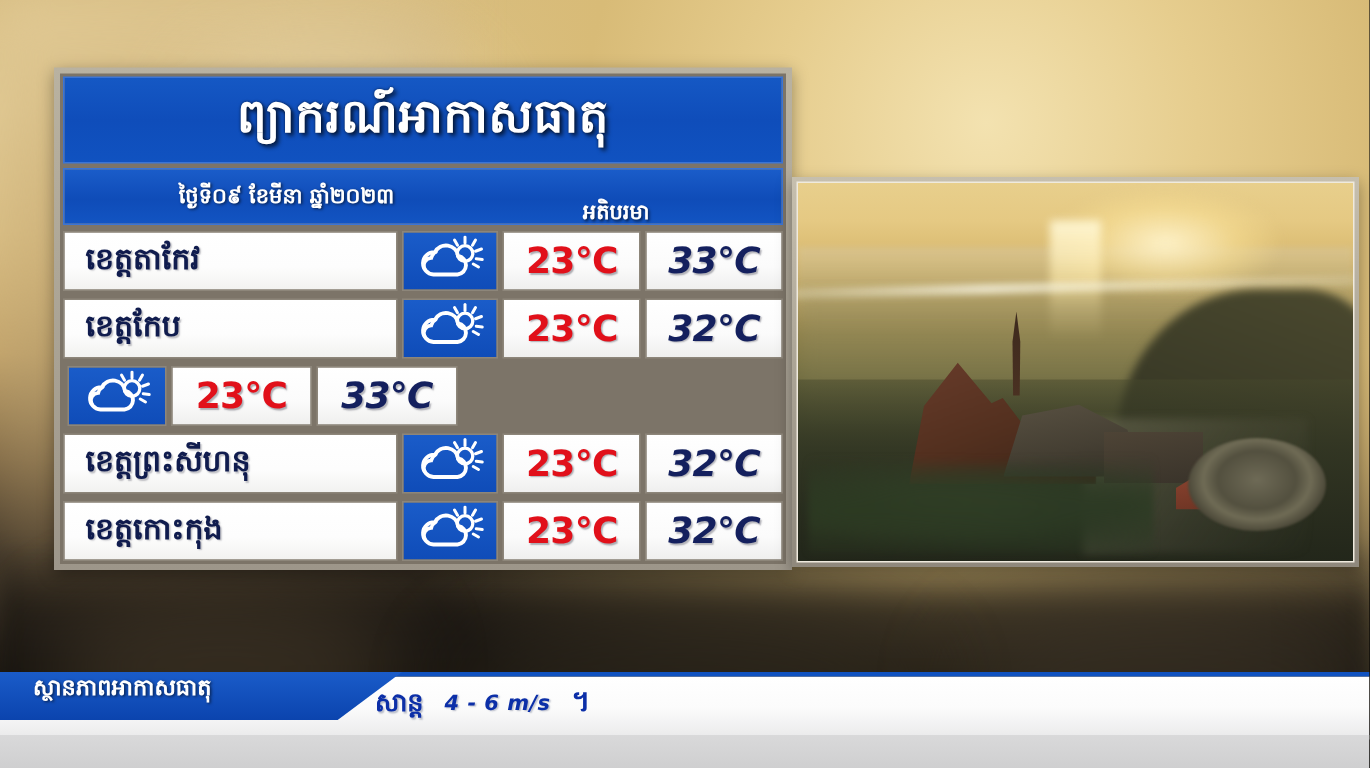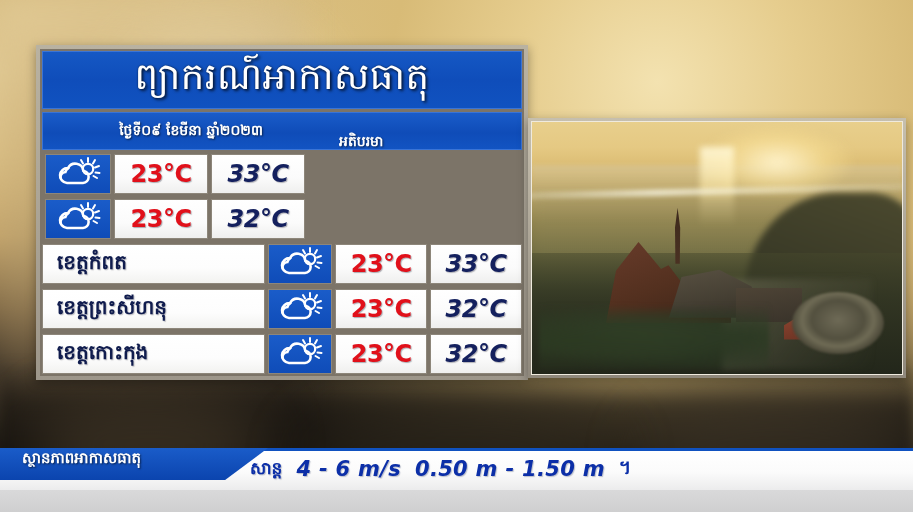--- a/index.html
+++ b/index.html
@@ -73,42 +73,42 @@
   .title-bar {
     background: linear-gradient(180deg, #1558c4 0%, #0f4dba 50%, #1052c0 100%);
     border: 1px solid #3a74d6;
     height: 56px;
     display: flex;
     align-items: center;
     justify-content: center;
   }
   .title-text {
     color: #ffffff;
-    font-size: 37px;
-    font-weight: normal;
+    font-size: 31px;
+    font-weight: bold;
     letter-spacing: .5px;
     text-shadow: 2px 2px 3px rgba(0,0,0,.65), 0 0 2px rgba(0,0,0,.6);
     white-space: nowrap;
   }
 
   .subhead-bar {
     margin-top: 3px;
     background: linear-gradient(180deg, #1a5cc9 0%, #0f4cb8 55%, #1254c2 100%);
     border: 1px solid #3a74d6;
     height: 36px;
     display: flex;
     align-items: center;
     color: #ffffff;
     font-size: 14px;
     font-weight: bold;
     text-shadow: 1px 1px 2px rgba(0,0,0,.6);
   }
   .subhead-date { width: 296px; text-align: center; }
   .subhead-min  { width: 96px;  text-align: center; }
-  .subhead-max  { width: 94px;  text-align: left; margin-top: 22px; }
+  .subhead-max  { width: 94px;  text-align: right; margin-top: 22px; }
 
   .rows { margin-top: 4px; }
   .row {
     display: flex;
     align-items: stretch;
     height: 40px;
     margin-bottom: 5px;
   }
   .row:last-child { margin-bottom: 0; }
 
@@ -336,21 +336,21 @@
     display: flex;
     align-items: center;
     gap: 14px;
     color: #0c2fa8;
     font-size: 17px;
     font-weight: bold;
     white-space: nowrap;
   }
   .ticker-content .km { font-size: 17px; text-shadow: 1px 1px 1px rgba(170,175,190,.8); }
   .ticker-content .num {
-    font-size: 21px;
+    font-size: 14px;
     font-style: italic;
     letter-spacing: .3px;
     text-shadow: 1px 1px 1px rgba(170,175,190,.8);
   }
   .ticker-content .end { font-size: 19px; }
 
   .bottom-fill {
     position: absolute;
     left: 0; right: 0; bottom: 0; height: 22px;
     background: linear-gradient(180deg, #d9d9da 0%, #cfcfd0 100%);
@@ -376,63 +376,66 @@
         <div class="title-text">ព្យាករណ៍អាកាសធាតុ</div>
       </div>
 
       <div class="subhead-bar">
         <div class="subhead-date">ថ្ងៃទី០៩ ខែមីនា ឆ្នាំ២០២៣</div>
         <div class="subhead-max">អតិបរមា</div>
       </div>
 
       <div class="rows" id="forecast-rows">
           <div class="row">
+            <div class="cell-name">
+              <span>ខេត្តតាកែវ</span>
+            </div>
             <div class="cell-icon">
               <span>
 <svg width="46" height="30" viewBox="0 0 46 30">
   <g stroke="#ffffff" stroke-width="2" stroke-linecap="round">
     <line x1="33" y1="1" x2="33" y2="5"></line>
     <line x1="40" y1="3" x2="38" y2="6.5"></line>
     <line x1="44" y1="9" x2="40" y2="10.5"></line>
     <line x1="44.5" y1="16" x2="40.5" y2="15.5"></line>
     <line x1="26" y1="3" x2="28" y2="6.5"></line>
     <line x1="42" y1="21" x2="38.5" y2="19"></line>
   </g>
   <circle cx="33" cy="12" r="5.2" fill="none" stroke="#ffffff" stroke-width="2.2"></circle>
   <path d="M12 26 H28 a6.2 6.2 0 0 0 .4 -12.3 a8.2 8.2 0 0 0 -15.4 -2.6 A6 6 0 0 0 12 26 Z" fill="none" stroke="#ffffff" stroke-width="2.6" stroke-linejoin="round"></path>
   <path d="M6 22 a5 5 0 0 1 4.5 -7 a6.5 6.5 0 0 1 3 -4" fill="none" stroke="#ffffff" stroke-width="2.4" stroke-linecap="round"></path>
 </svg></span>
             </div>
             <div class="cell-temp min">23°C</div>
             <div class="cell-temp max">33°C</div>
           </div>
           <div class="row">
+            <div class="cell-name">
+              <span>ខេត្តកែប</span>
+            </div>
             <div class="cell-icon">
               <span>
 <svg width="46" height="30" viewBox="0 0 46 30">
   <g stroke="#ffffff" stroke-width="2" stroke-linecap="round">
     <line x1="33" y1="1" x2="33" y2="5"></line>
     <line x1="40" y1="3" x2="38" y2="6.5"></line>
     <line x1="44" y1="9" x2="40" y2="10.5"></line>
     <line x1="44.5" y1="16" x2="40.5" y2="15.5"></line>
     <line x1="26" y1="3" x2="28" y2="6.5"></line>
     <line x1="42" y1="21" x2="38.5" y2="19"></line>
   </g>
   <circle cx="33" cy="12" r="5.2" fill="none" stroke="#ffffff" stroke-width="2.2"></circle>
   <path d="M12 26 H28 a6.2 6.2 0 0 0 .4 -12.3 a8.2 8.2 0 0 0 -15.4 -2.6 A6 6 0 0 0 12 26 Z" fill="none" stroke="#ffffff" stroke-width="2.6" stroke-linejoin="round"></path>
   <path d="M6 22 a5 5 0 0 1 4.5 -7 a6.5 6.5 0 0 1 3 -4" fill="none" stroke="#ffffff" stroke-width="2.4" stroke-linecap="round"></path>
 </svg></span>
             </div>
             <div class="cell-temp min">23°C</div>
             <div class="cell-temp max">32°C</div>
           </div>
           <div class="row">
-            <div class="cell-name">
-              <span>ខេត្តកំពត</span>
-            </div>
             <div class="cell-icon">
               <span>
 <svg width="46" height="30" viewBox="0 0 46 30">
   <g stroke="#ffffff" stroke-width="2" stroke-linecap="round">
     <line x1="33" y1="1" x2="33" y2="5"></line>
     <line x1="40" y1="3" x2="38" y2="6.5"></line>
     <line x1="44" y1="9" x2="40" y2="10.5"></line>
     <line x1="44.5" y1="16" x2="40.5" y2="15.5"></line>
     <line x1="26" y1="3" x2="28" y2="6.5"></line>
     <line x1="42" y1="21" x2="38.5" y2="19"></line>
@@ -514,21 +517,20 @@
       <div class="fountain"></div>
       <div class="trees"></div>
     </div>
   </div>
 
   <div class="ticker">
     <div class="ticker-strip"></div>
     <div class="ticker-content">
       <span class="km">សាន្ត</span>
       <span class="num">4 - 6 m/s</span>
-      <span class="num">0.50 m - 1.50 m</span>
       <span class="end">។</span>
     </div>
     <div class="ticker-label">
       <span>ស្ថានភាពអាកាសធាតុ</span>
     </div>
   </div>
 
   <div class="bottom-fill"></div>
 
 </div>

